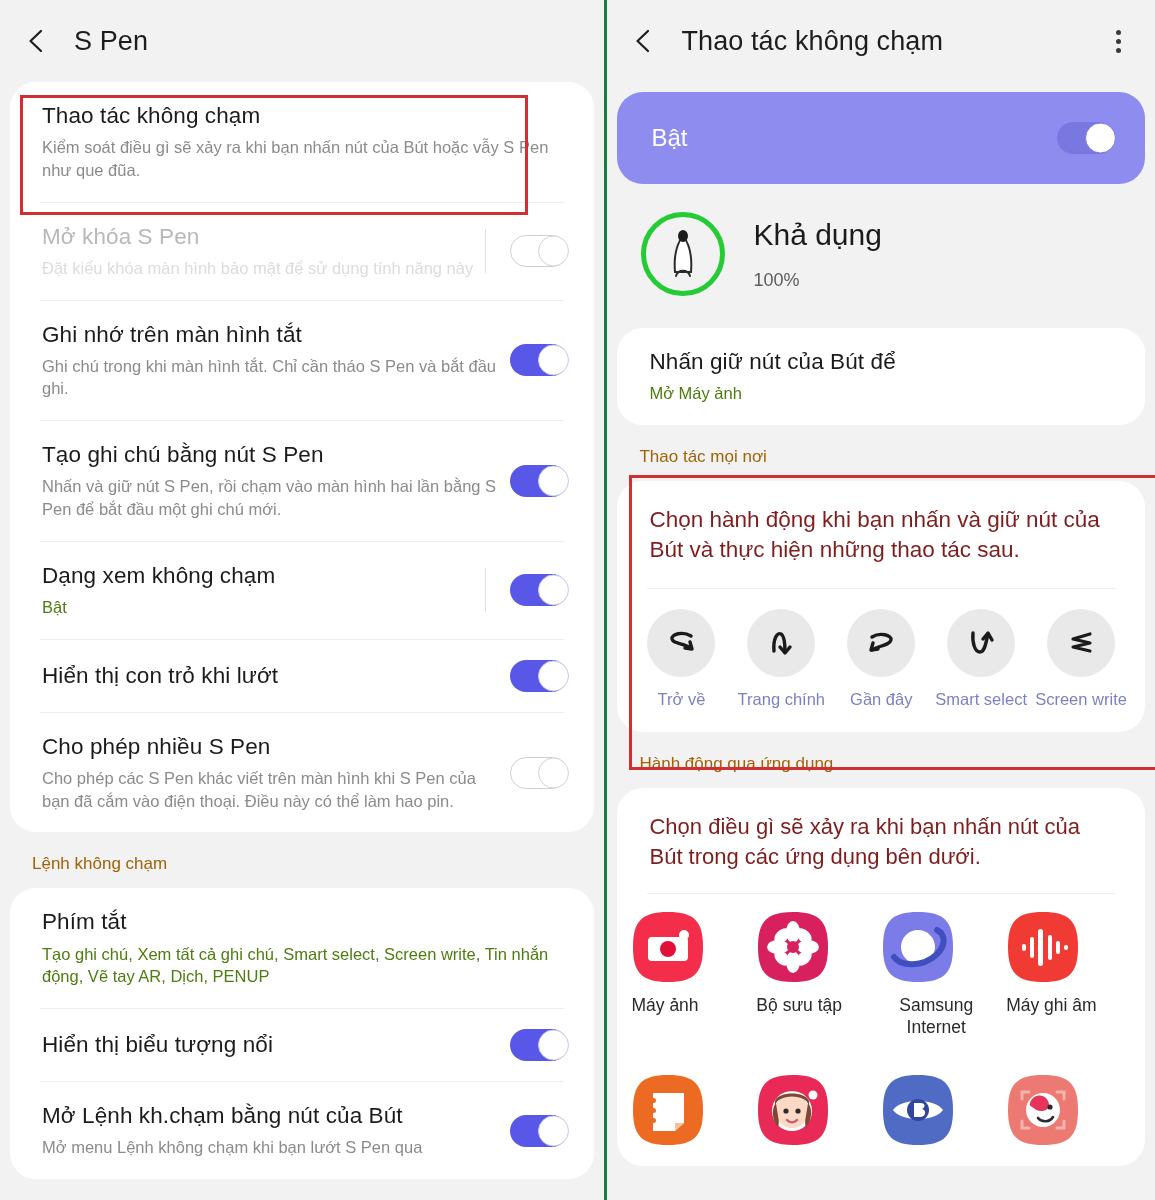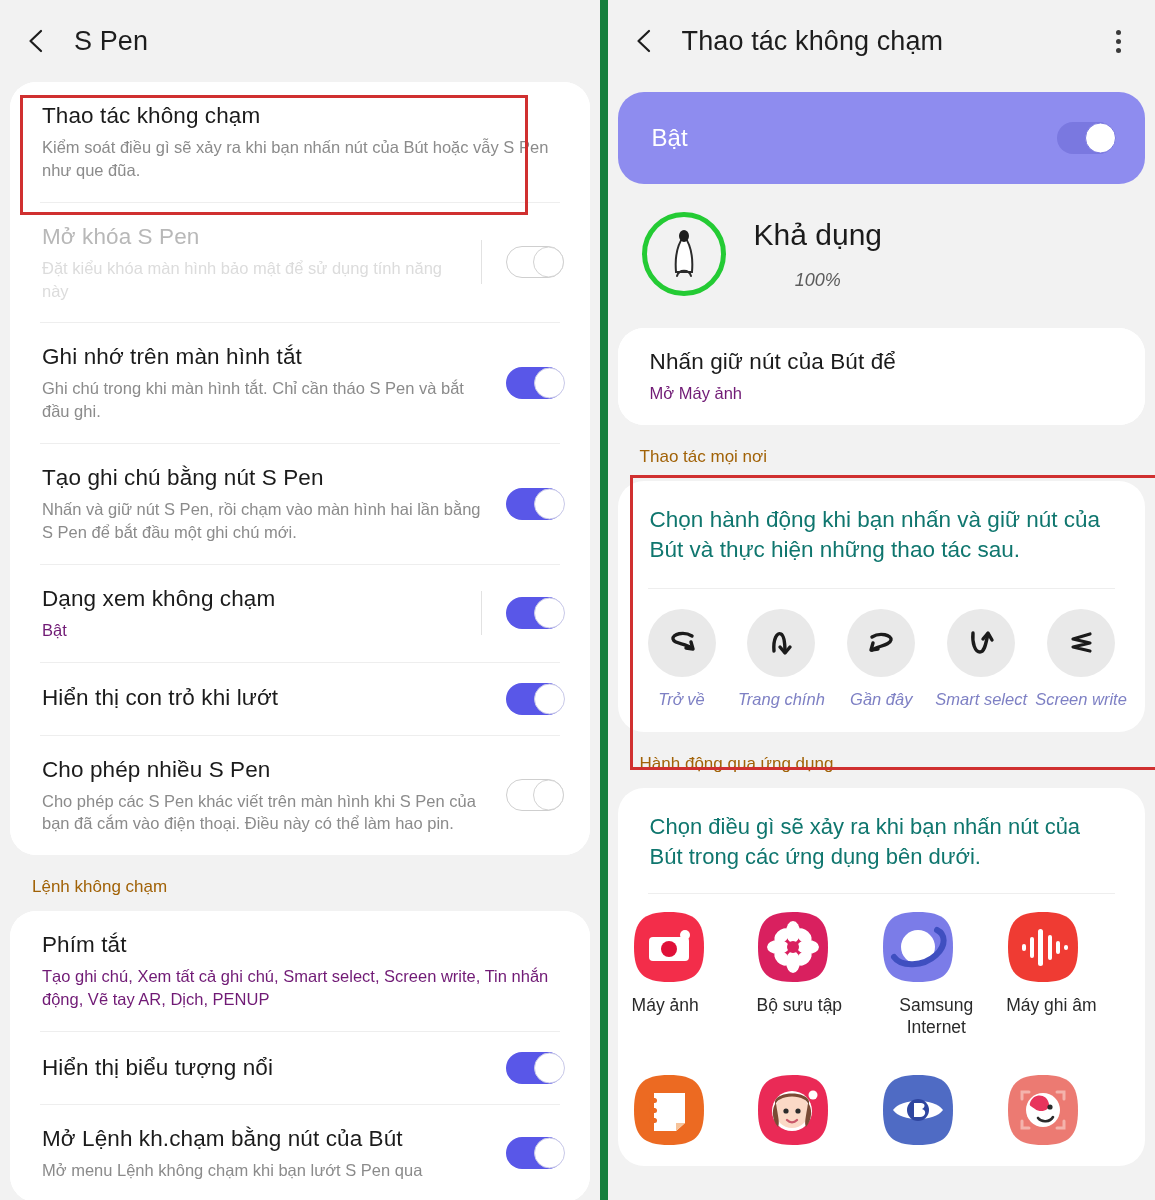--- a/index.html
+++ b/index.html
@@ -11,21 +11,21 @@
   }
   .screens { display: flex; width: 1155px; height: 1200px; }
 
   
   .panel {
     position: relative;
     height: 1200px;
     background: #f2f2f2;
     overflow: hidden;
   }
-  .panel.left  { width: 640px; border-right: 8px solid #15803d; }
+  .panel.left  { width: 640px; border-right: 3px solid #15803d; }
   .panel.right { width: 577px; }
 
   .appbar {
     display: flex;
     align-items: center;
     height: 82px;
     padding: 0 20px;
     background: #f2f2f2;
   }
   .back-chevron {
@@ -74,21 +74,21 @@
     color: #1b1b1b;
     line-height: 1.25;
     letter-spacing: .1px;
   }
   .row .subtitle {
     font-size: 16.5px;
     color: #8b8b8b;
     line-height: 1.38;
     margin-top: 6px;
   }
-  .row .subtitle.link { color: #701a75; }
+  .row .subtitle.link { color: #4d7c0f; }
   .row.dim .title { color: #b8b8b8; }
   .row.dim .subtitle { color: #dcdcdc; }
   .divider {
     height: 1px;
     background: #eeeeee;
     margin: 0 30px;
   }
 
   
   .toggle-wrap { display: flex; align-items: center; flex: 0 0 auto; }
@@ -135,47 +135,45 @@
     font-size: 24px;
     color: #ffffff;
   }
   .toggle.light { background: #7a78e0; }
   .toggle.light .knob { background: #ffffff; border-color: #7a78e0; }
 
   .status-block {
     display: flex;
     align-items: center;
     padding: 28px 34px 32px 34px;
-    text-align: center;
   }
   .pen-ring {
     width: 84px; height: 84px;
     border-radius: 50%;
     border: 5px solid #24cb34;
     display: flex; align-items: center; justify-content: center;
     flex: 0 0 auto;
     background: #f2f2f2;
   }
   .status-texts { margin-left: 28px; }
   .status-title { font-size: 30px; color: #1b1b1b; line-height: 1.1; }
-  .status-pct { font-size: 18px; color: #5c5c5c; margin-top: 19px; font-style: italic; }
+  .status-pct { font-size: 18px; color: #5c5c5c; margin-top: 19px; }
 
   .para {
     font-size: 22.5px;
-    color: #0f766e;
+    color: #7f1d1d;
     line-height: 1.35;
     padding: 24px 32px 22px 32px;
   }
   .para.small { font-size: 22px; }
 
   .gesture-row {
     display: flex;
     padding: 20px 16px 22px 16px;
     gap: 4px;
-    font-style: italic;
   }
   .gesture {
     flex: 1 1 0;
     display: flex;
     flex-direction: column;
     align-items: center;
   }
   .gesture .bubble {
     width: 68px; height: 68px;
     border-radius: 50%;

